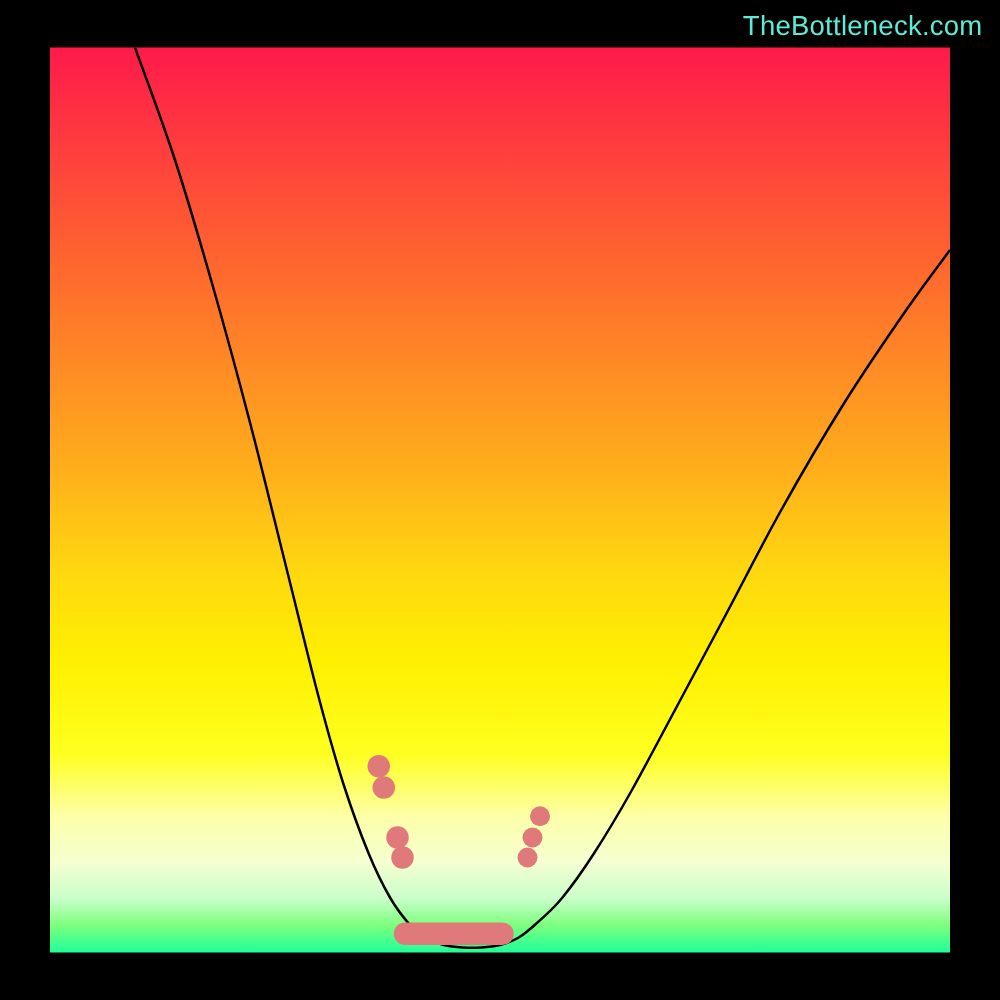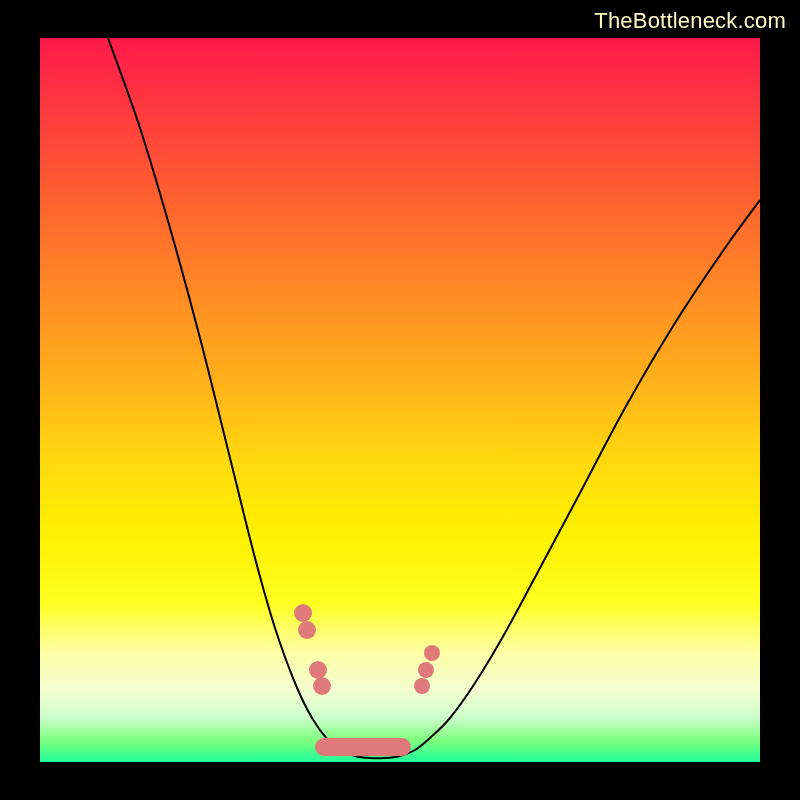--- a/index.html
+++ b/index.html
@@ -30,21 +30,21 @@
       #caffca 94%,
       #7dff7d 97%,
       #1eff9a 100%);
   }
   .watermark {
     position: absolute;
     top: 8px;
     right: 14px;
     font-family: Arial, Helvetica, sans-serif;
     font-size: 22px;
-    color: #fef9c3;
+    color: #5eead4;
     letter-spacing: 0.2px;
     font-weight: 500;
   }
   svg.curve {
     position: absolute;
     left: 0; top: 0;
     width: 720px;
     height: 724px;
   }
   .curve-path {

